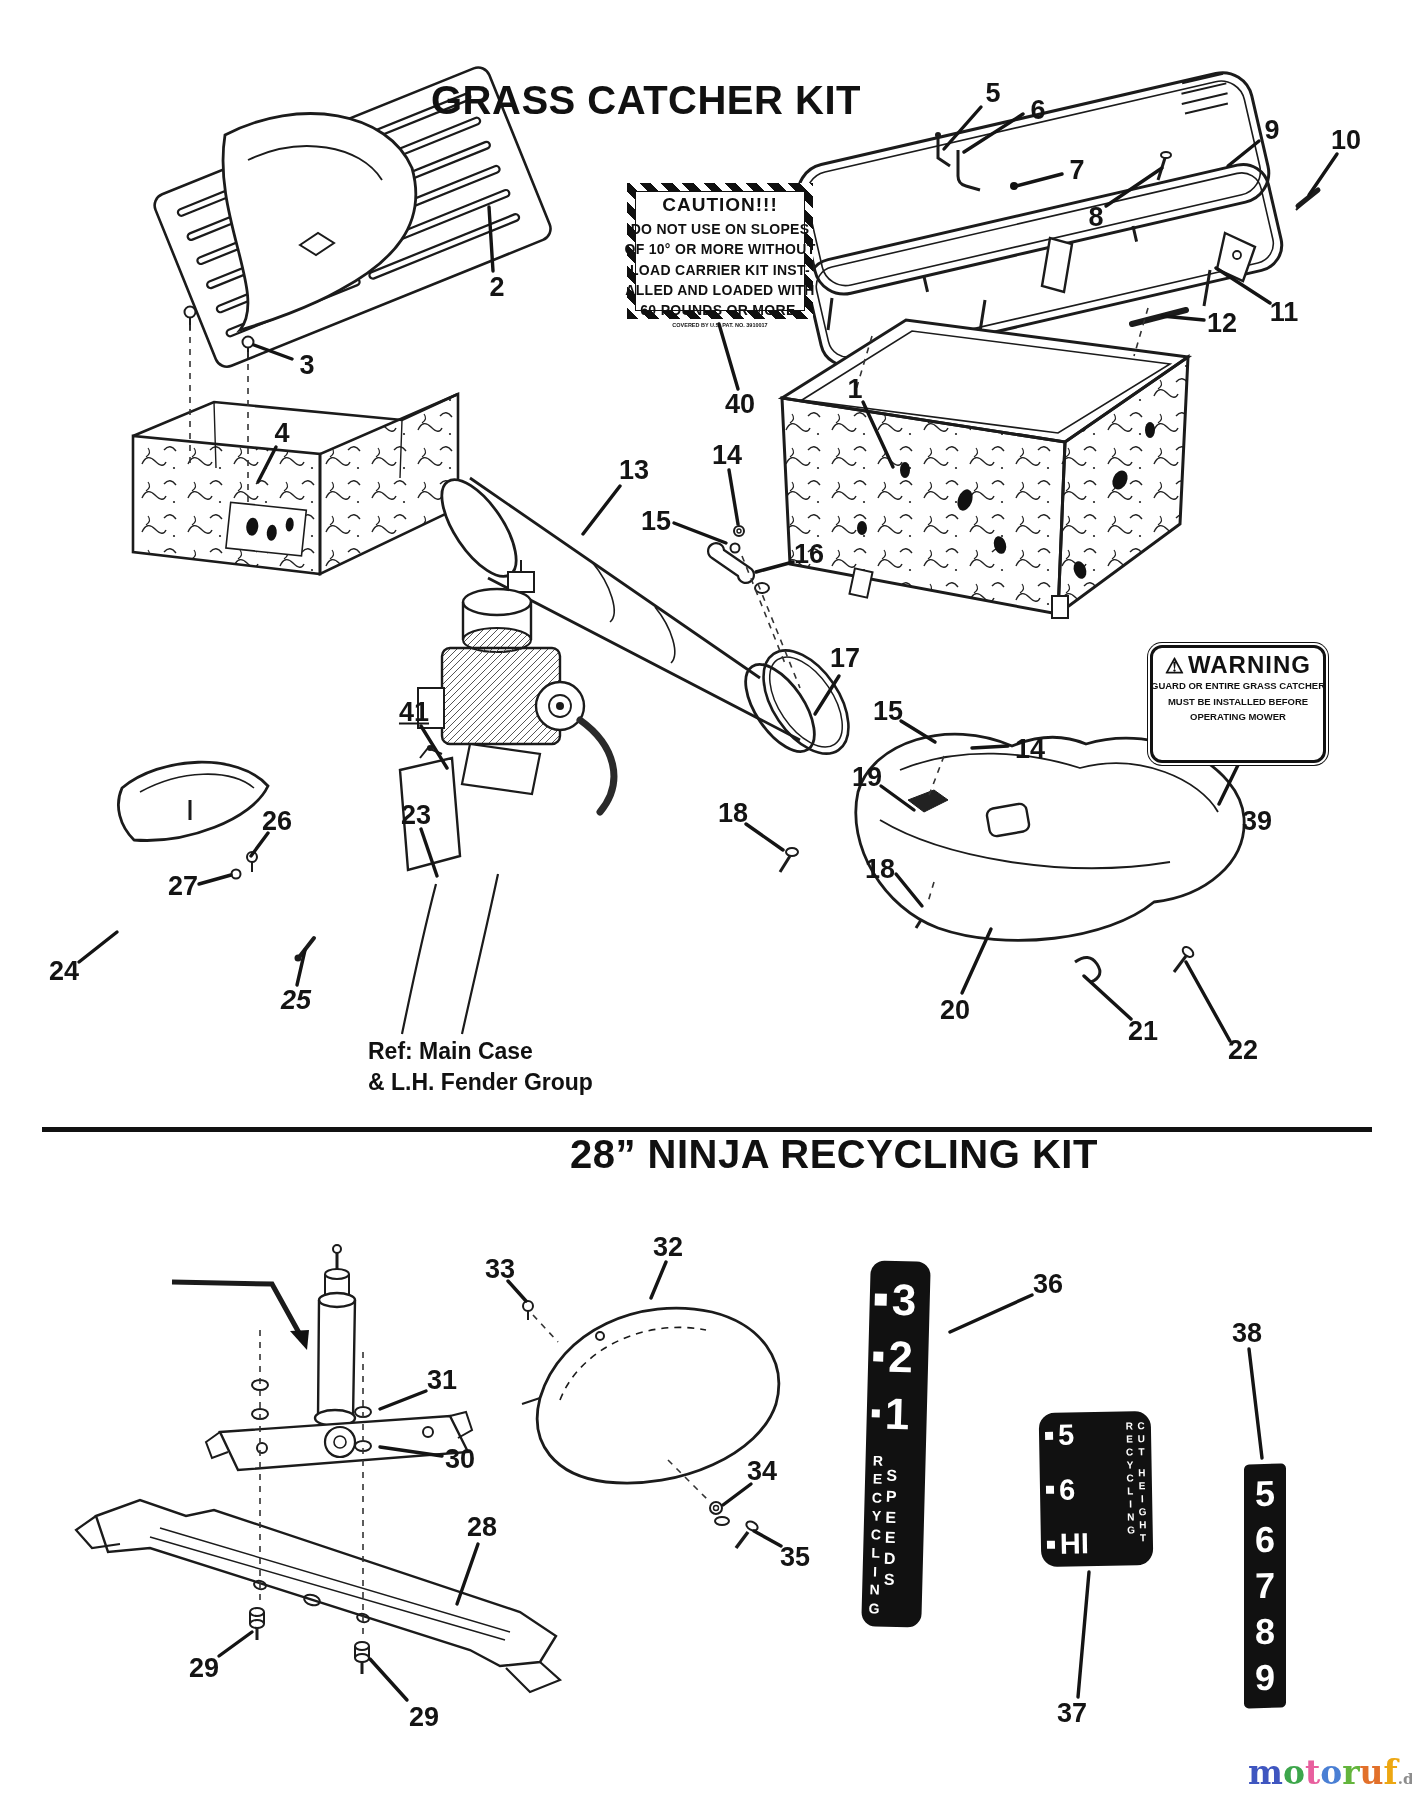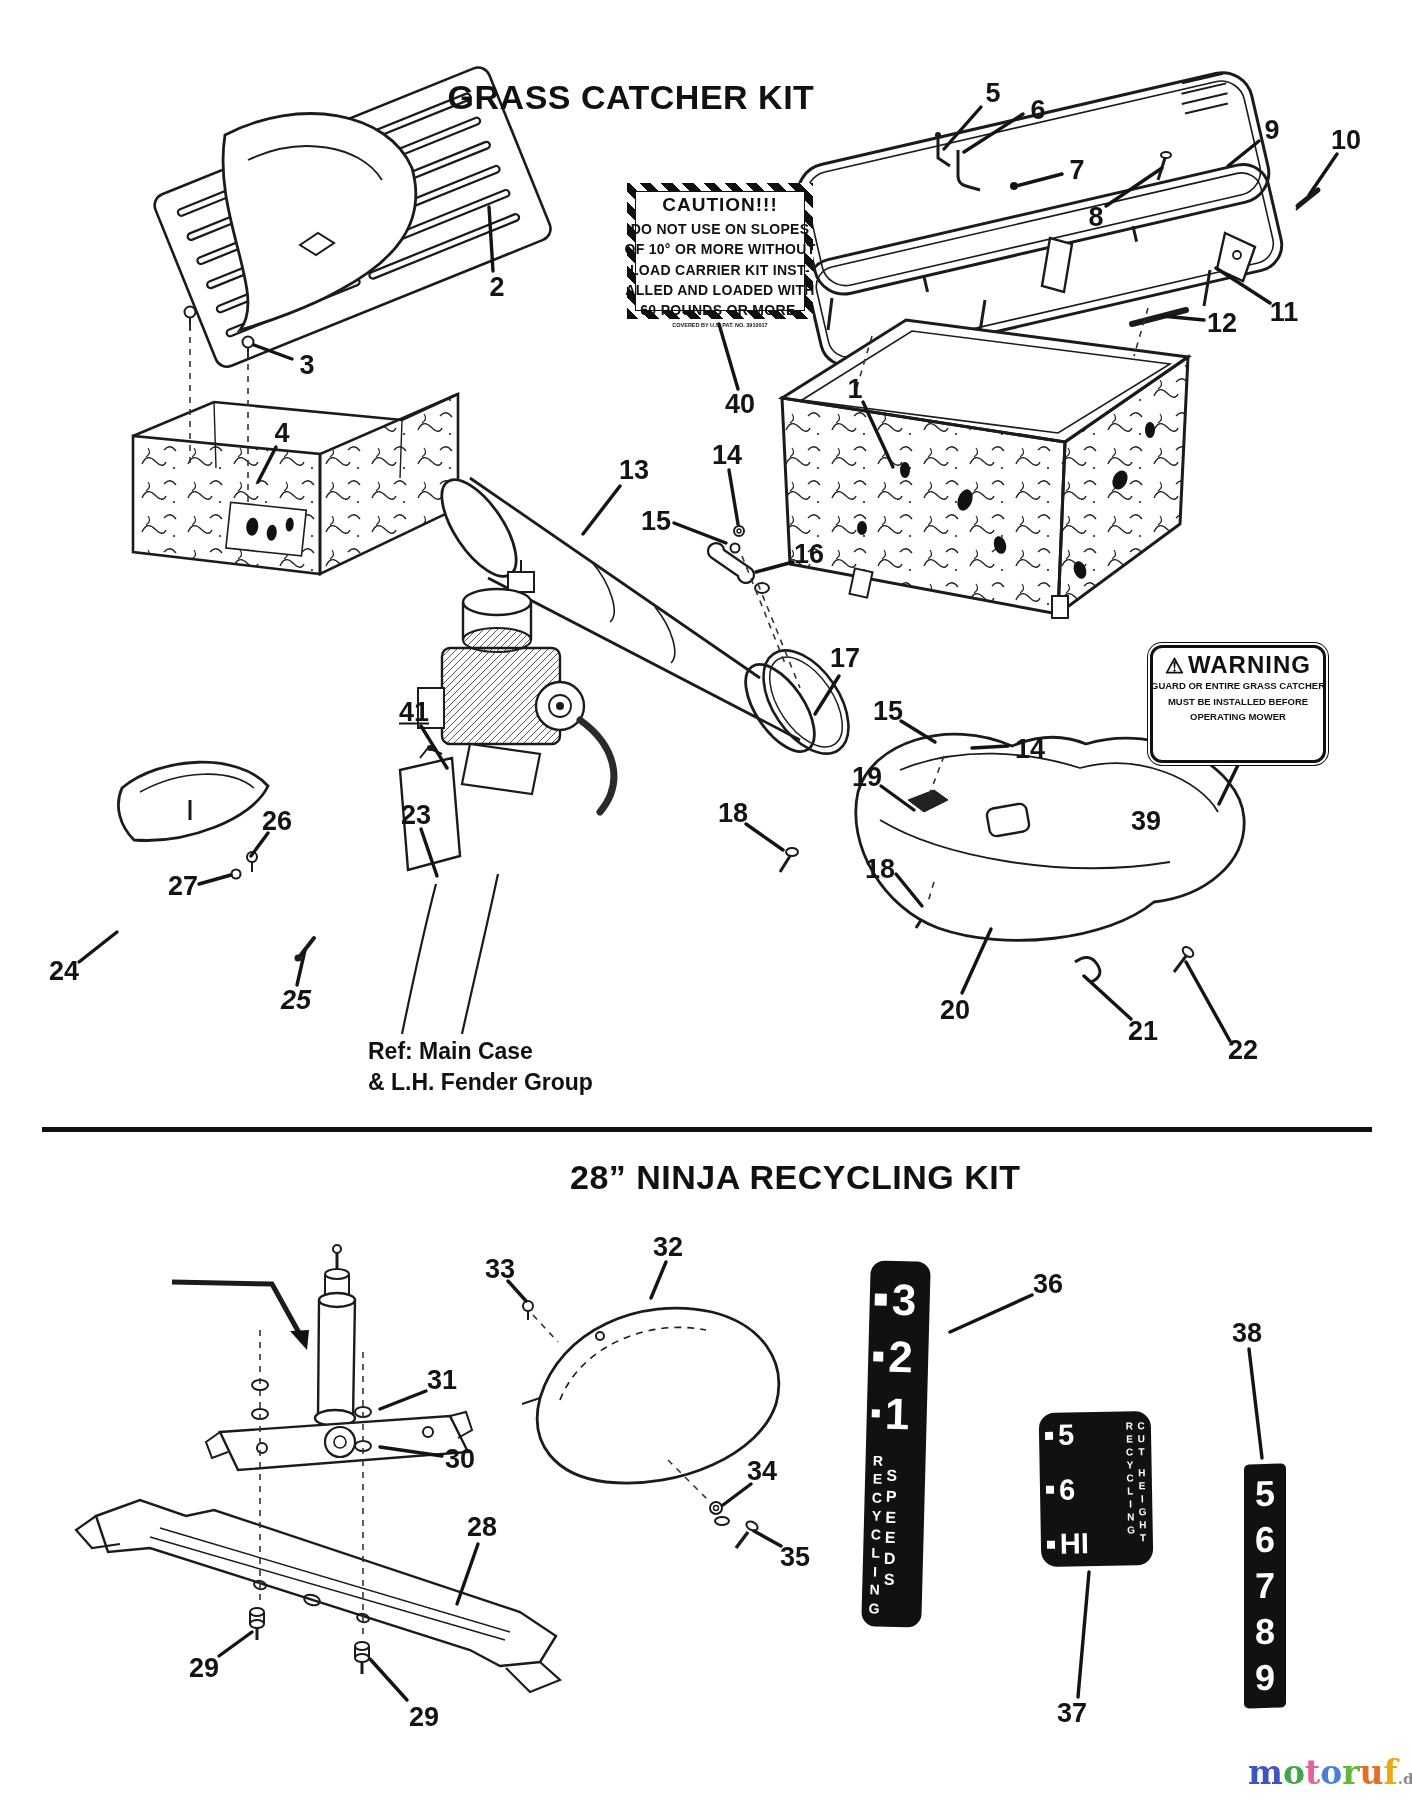--- a/index.html
+++ b/index.html
@@ -1,21 +1,21 @@
 <!DOCTYPE html>
 <html><head>
 <meta charset="utf-8">
 <style>
   html,body{margin:0;padding:0;background:#fff}
   .page{position:relative;width:1412px;height:1800px;background:#fff;overflow:hidden;
         font-family:"Liberation Sans",sans-serif;color:#111}
   svg.art{position:absolute;left:0;top:0}
-  .title{position:absolute;font-weight:bold;font-size:34px;letter-spacing:.5px;white-space:nowrap;color:#111}
+  .title{position:absolute;font-weight:bold;font-size:40px;letter-spacing:.5px;white-space:nowrap;color:#111}
   .t1{left:431px;top:78px;width:400px;text-align:center}
-  .t2{left:570px;top:1158px;width:430px;text-align:left}
+  .t2{left:570px;top:1132px;width:430px;text-align:left}
   .divider{position:absolute;left:42px;top:1127px;width:1330px;height:5px;background:#111}
   .callout{position:absolute;transform:translate(-50%,-50%);font-size:27px;font-weight:bold;color:#141414;white-space:nowrap}
   line.leader{stroke:#141414;stroke-width:3.4;stroke-linecap:round}
 
   .caution{position:absolute;left:627px;top:183px;width:186px;height:136px;
            background:repeating-linear-gradient(45deg,#101010 0 8px,#fff 8px 15px);
            padding:8px;box-sizing:border-box}
   .caution-inner{background:#fff;border:1px solid #111;width:100%;height:100%;display:flex;
            flex-direction:column;align-items:center;padding:2px 3px;box-sizing:border-box}
   .caution-title{font-size:19px;font-weight:bold;letter-spacing:1px;margin:0 0 3px}
@@ -483,21 +483,21 @@
       <div class="callout" style="left: 634px; top: 470px;">13</div>
       <div class="callout" style="left: 727px; top: 455px;">14</div>
       <div class="callout" style="left: 656px; top: 521px;">15</div>
       <div class="callout" style="left: 809px; top: 554px;">16</div>
       <div class="callout" style="left: 845px; top: 658px;">17</div>
       <div class="callout" style="left: 888px; top: 711px;">15</div>
       <div class="callout" style="left: 1030px; top: 749px;">14</div>
       <div class="callout" style="left: 867px; top: 777px; text-align: center;">19</div>
       <div class="callout" style="left: 733px; top: 813px;">18</div>
       <div class="callout" style="left: 880px; top: 869px;">18</div>
-      <div class="callout" style="left: 1146px; top: 821px;">39</div>
+      <div class="callout" style="left: 1257px; top: 821px;">39</div>
       <div class="callout" style="left: 414px; top: 712px; text-decoration: underline;">41</div>
       <div class="callout" style="left: 416px; top: 815px;">23</div>
       <div class="callout" style="left: 277px; top: 821px;">26</div>
       <div class="callout" style="left: 183px; top: 886px;">27</div>
       <div class="callout" style="left: 64px; top: 971px;">24</div>
       <div class="callout" style="left: 296px; top: 1000px; font-style: italic;">25</div>
       <div class="callout" style="left: 955px; top: 1010px;">20</div>
       <div class="callout" style="left: 1143px; top: 1031px;">21</div>
       <div class="callout" style="left: 1243px; top: 1050px;">22</div>
       <div class="callout" style="left: 500px; top: 1269px;">33</div>

